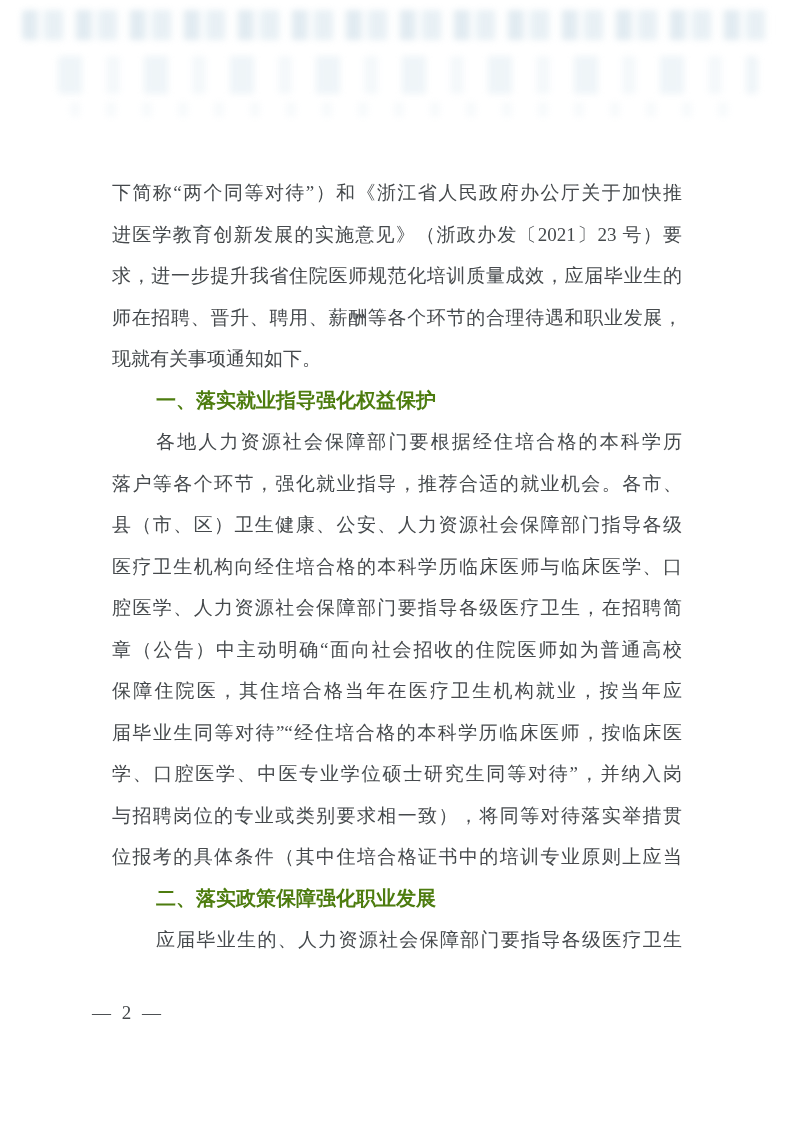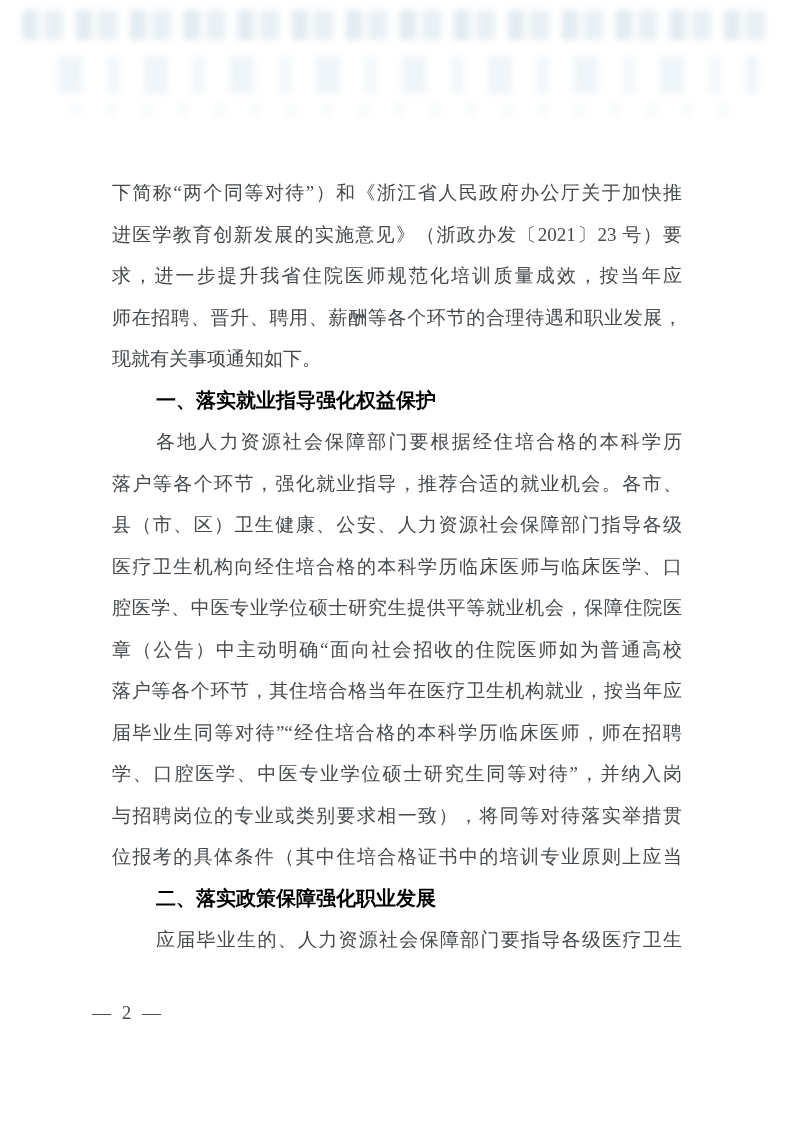--- a/index.html
+++ b/index.html
@@ -48,21 +48,21 @@
     font-size:19px;
     color:#45494c;
     overflow:hidden;
   }
   .ln.full { text-align:justify; text-align-last:justify; }
   .ln.indent { padding-left:44px; }
   .ln.heading {
     font-family:"Liberation Sans","DejaVu Sans",sans-serif;
     font-weight:700;
     font-size:20px;
-    color:#000000;
+    color:#4d7c0f;
     text-align:left; text-align-last:left;
   }
   .footer {
     position:absolute;
     left:92px; top:997px;
     height:32px; line-height:32px;
     font-size:19px;
     letter-spacing:3px;
     color:#45494c;
   }
@@ -73,34 +73,34 @@
 <div class="page">
 
   <div class="ghost g1"></div>
   <div class="ghost g2"></div>
   <div class="ghost g3"></div>
 
   <div class="textblock">
 
     <div class="ln full">下简称“两个同等对待”）和《浙江省人民政府办公厅关于加快推</div>
     <div class="ln full">进医学教育创新发展的实施意见》（浙政办发〔2021〕23 号）要</div>
-    <div class="ln full">求，进一步提升我省住院医师规范化培训质量成效，按当年应</div>
+    <div class="ln full">求，进一步提升我省住院医师规范化培训质量成效，应届毕业生的</div>
     <div class="ln full">师在招聘、晋升、聘用、薪酬等各个环节的合理待遇和职业发展，</div>
     <div class="ln">现就有关事项通知如下。</div>
 
     <div class="ln heading indent">一、落实就业指导强化权益保护</div>
 
     <div class="ln full indent">各地人力资源社会保障部门要根据经住培合格的本科学历</div>
     <div class="ln full">落户等各个环节，强化就业指导，推荐合适的就业机会。各市、</div>
     <div class="ln full">县（市、区）卫生健康、公安、人力资源社会保障部门指导各级</div>
     <div class="ln full">医疗卫生机构向经住培合格的本科学历临床医师与临床医学、口</div>
-    <div class="ln full">腔医学、中医专业学位硕士研究生提供平等就业机会，保障住院医</div>
+    <div class="ln full">腔医学、人力资源社会保障部门要指导各级医疗卫生，在招聘简</div>
     <div class="ln full">章（公告）中主动明确“面向社会招收的住院医师如为普通高校</div>
-    <div class="ln full">落户等各个环节，其住培合格当年在医疗卫生机构就业，按当年应</div>
-    <div class="ln full">届毕业生同等对待”“经住培合格的本科学历临床医师，师在招聘</div>
+    <div class="ln full">保障住院医，其住培合格当年在医疗卫生机构就业，按当年应</div>
+    <div class="ln full">届毕业生同等对待”“经住培合格的本科学历临床医师，按临床医</div>
     <div class="ln full">学、口腔医学、中医专业学位硕士研究生同等对待”，并纳入岗</div>
     <div class="ln full">与招聘岗位的专业或类别要求相一致），将同等对待落实举措贯</div>
     <div class="ln full">位报考的具体条件（其中住培合格证书中的培训专业原则上应当</div>
 
     <div class="ln heading indent">二、落实政策保障强化职业发展</div>
 
     <div class="ln full indent">应届毕业生的、人力资源社会保障部门要指导各级医疗卫生</div>
 
   </div>
 

